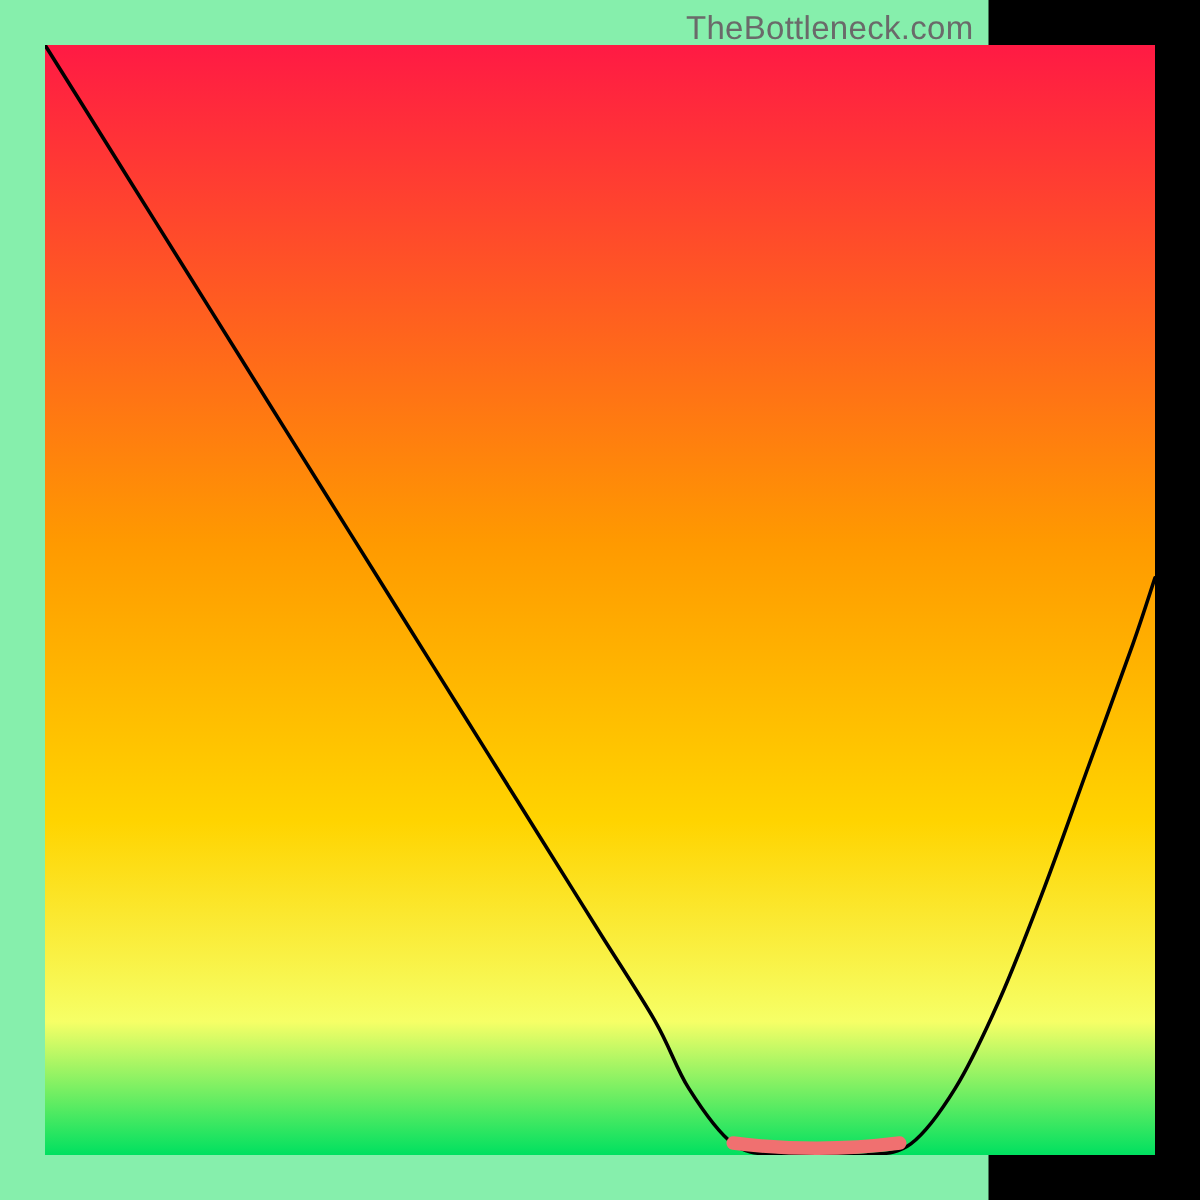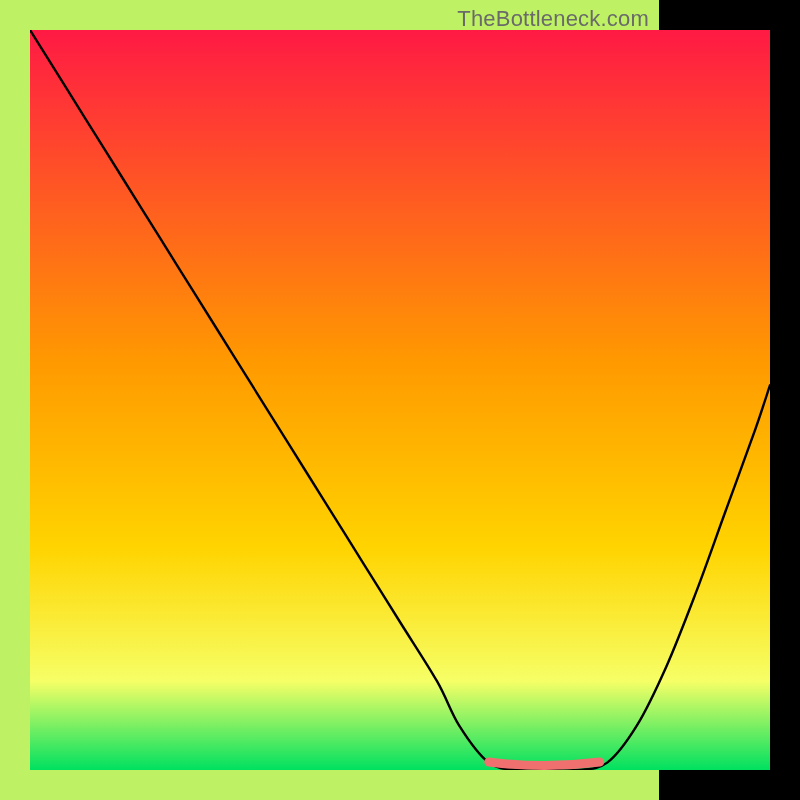--- a/index.html
+++ b/index.html
@@ -1,21 +1,21 @@
 <!DOCTYPE html>
 <html><head>
 <meta charset="utf-8">
 <style>
   * { margin: 0; padding: 0; box-sizing: border-box; }
   html, body { width: 800px; height: 800px; overflow: hidden; background: #000; }
   .stage {
     position: relative;
     width: 659px;
     height: 800px;
-    background: #bef264;
+    background: #86efac;
   }
   .watermark {
     position: absolute;
     top: 6px;
     right: 10px;
     font-family: Arial, Helvetica, sans-serif;
     font-size: 22px;
     color: #6a6a6a;
     letter-spacing: 0.2px;
     user-select: none;

